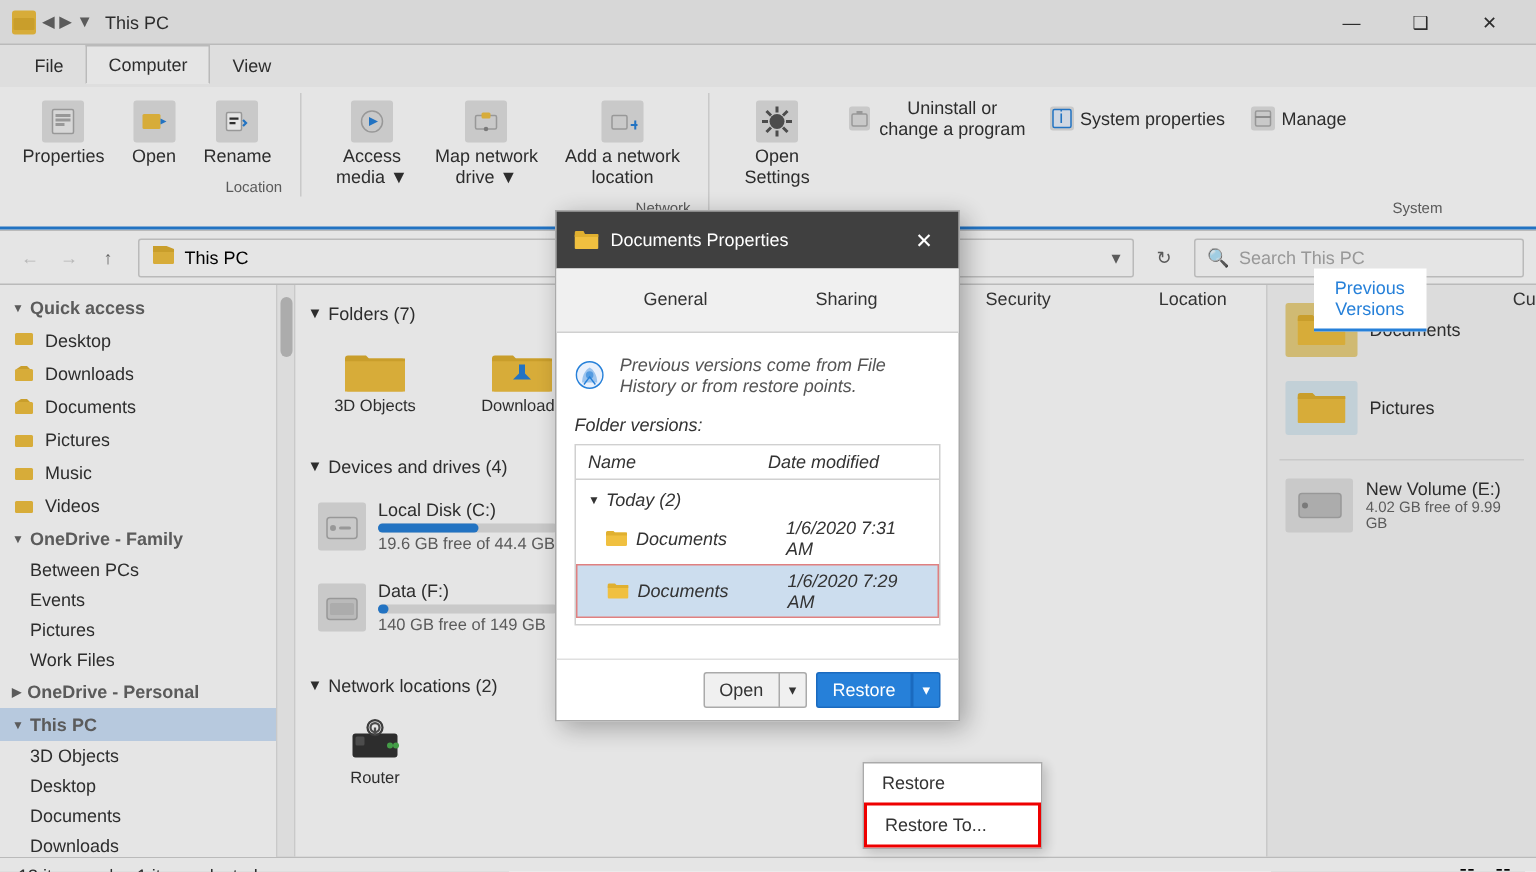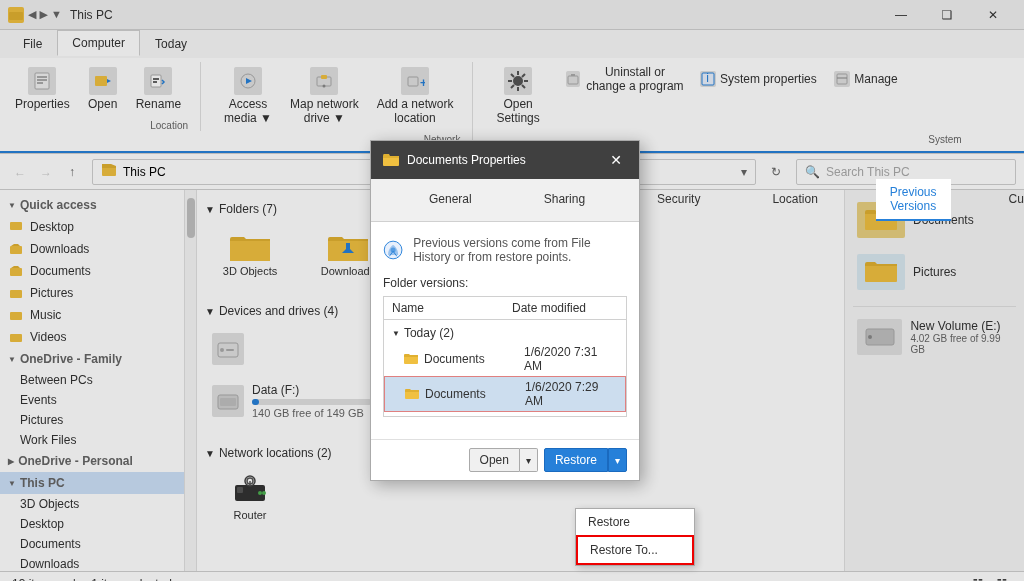--- a/index.html
+++ b/index.html
@@ -272,20 +272,21 @@
       margin-left: 44px;
     }
     .modal-tab.active {
       background: white;
       border-bottom: 2px solid #2680d9;
       color: #2680d9;
     }
 
     .modal-body {
       padding: 12px;
+      font-style: italic;
     }
     .modal-info {
       display: flex; align-items: center; gap: 10px;
       margin-bottom: 10px; font-size: 12px; color: #555;
     }
 
     .folder-versions-label { font-size: 12px; color: #333; margin-bottom: 6px; }
     .versions-table {
       border: 1px solid #d0d0d0;
       background: white;
@@ -388,21 +389,21 @@
     <button class="title-btn">—</button>
     <button class="title-btn">❑</button>
     <button class="title-btn close">✕</button>
   </div>
 </div>
 
 <div class="ribbon">
   <div class="ribbon-tabs">
     <button class="ribbon-tab">File</button>
     <button class="ribbon-tab active">Computer</button>
-    <button class="ribbon-tab">Today</button>
+    <button class="ribbon-tab">View</button>
   </div>
   <div class="ribbon-content">
 
     <div class="ribbon-group">
       <div class="ribbon-group-items">
         <button class="ribbon-btn">
           <div class="ribbon-btn-icon">
             <svg width="20" height="20" viewBox="0 0 20 20">
                 <rect x="3" y="2" width="14" height="16" rx="1" fill="#f0f0f0" stroke="#aaa"></rect>
                 <rect x="5" y="5" width="10" height="2" fill="#aaa"></rect>
@@ -683,20 +684,27 @@
     </div>
     <div class="drive-list">
       <div class="drive-item">
         <div class="drive-icon">
           <svg width="28" height="28" viewBox="0 0 28 28">
               <rect x="4" y="8" width="20" height="14" rx="2" fill="#e0e0e0" stroke="#aaa"></rect>
               <circle cx="8" cy="15" r="2" fill="#aaa"></circle>
               <rect x="12" y="14" width="8" height="2" rx="1" fill="#aaa"></rect>
             </svg>
         </div>
+        <div class="drive-info">
+          <div class="drive-name">Local Disk (C:)</div>
+          <div class="drive-bar-bg">
+            <div class="drive-bar" style="width:56%"></div>
+          </div>
+          <div class="drive-space">19.6 GB free of 44.4 GB</div>
+        </div>
       </div>
       <div class="drive-item">
         <div class="drive-icon">
           <svg width="28" height="28" viewBox="0 0 28 28">
               <rect x="4" y="8" width="20" height="14" rx="2" fill="#d0d0d0" stroke="#aaa"></rect>
               <rect x="6" y="11" width="16" height="8" rx="1" fill="#c0c0c0"></rect>
             </svg>
         </div>
         <div class="drive-info">
           <div class="drive-name">Data (F:)</div>

